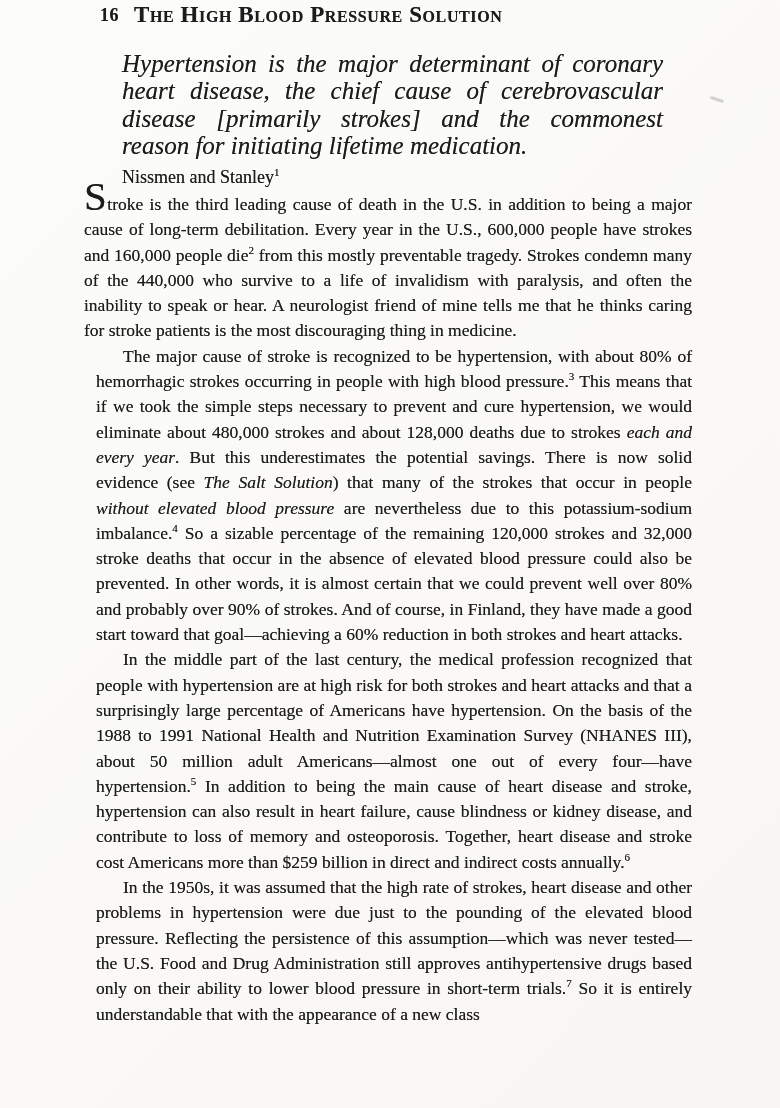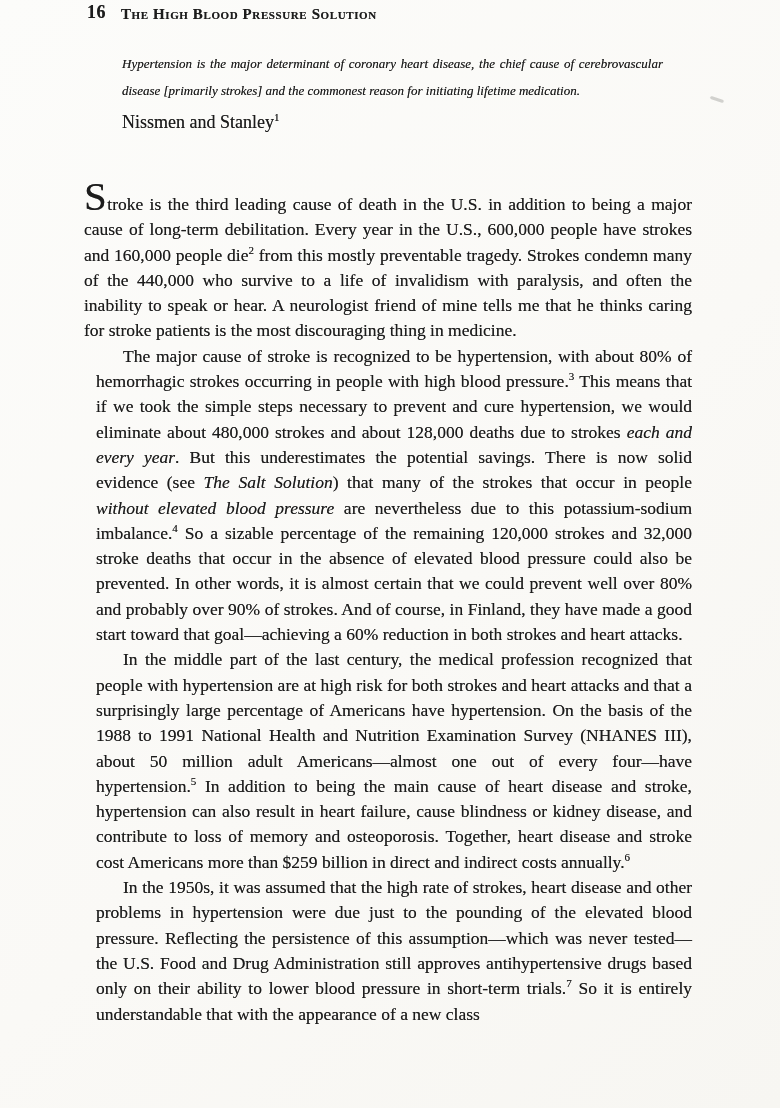--- a/index.html
+++ b/index.html
@@ -14,47 +14,47 @@
     margin: 0 auto;
     background: linear-gradient(135deg, #fcfcfa 0%, #faf9f6 55%, #f7f6f2 100%);
     overflow: hidden;
     font-family: "Liberation Serif", "DejaVu Serif", serif;
     color: #1c1c1c;
     text-shadow: 0 0 0.45px rgba(25,25,25,0.65);
   }
   .running-header {
     position: absolute;
     top: 2px;
-    left: 87px;
+    left: 100px;
     right: 72px;
     display: flex;
-    align-items: flex-end;
+    align-items: center;
     font-weight: bold;
     white-space: nowrap;
   }
   .page-number {
     font-size: 18px;
     letter-spacing: 0.5px;
     margin-right: 15px;
   }
   .running-title {
     font-variant: small-caps;
-    font-size: 15px;
+    font-size: 23px;
     letter-spacing: 0.6px;
   }
   .epigraph {
     position: absolute;
     top: 50px;
     left: 122px;
     width: 541px;
   }
   .epigraph-text {
     margin: 0;
     font-style: italic;
-    font-size: 13px;
+    font-size: 25px;
     line-height: 27.4px;
     text-align: justify;
   }
   .epigraph-attribution {
     margin: 7px 0 0 0;
     font-style: normal;
     font-size: 18px;
     text-align: left;
   }
   .page-body {

